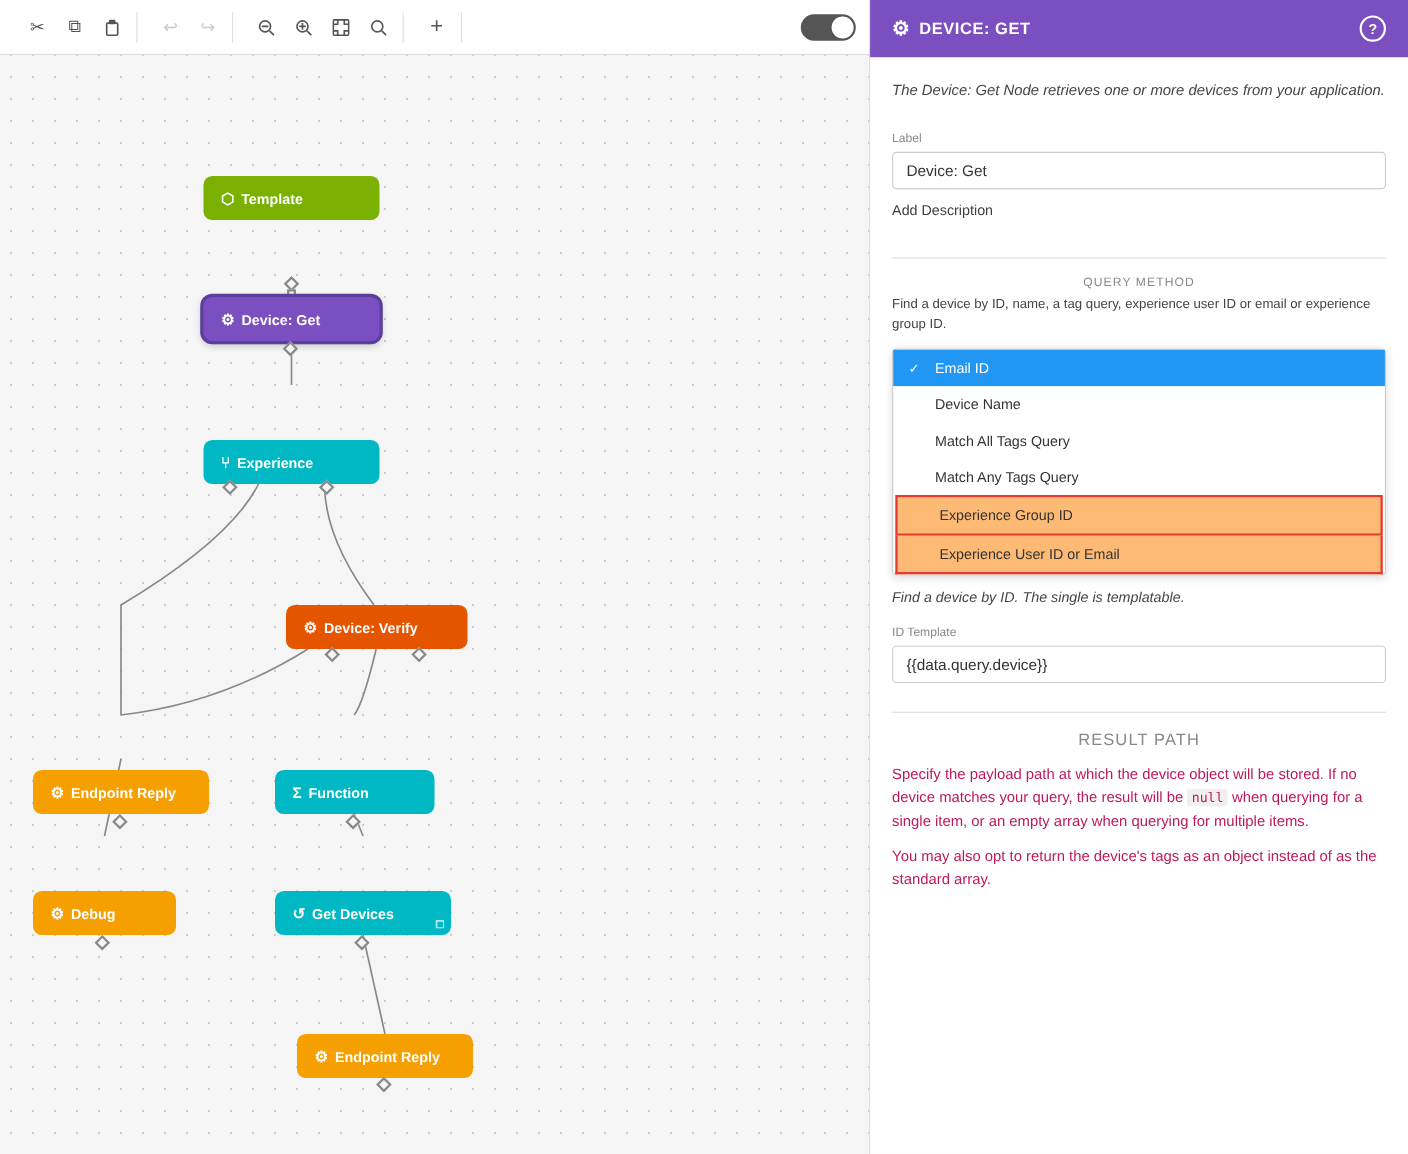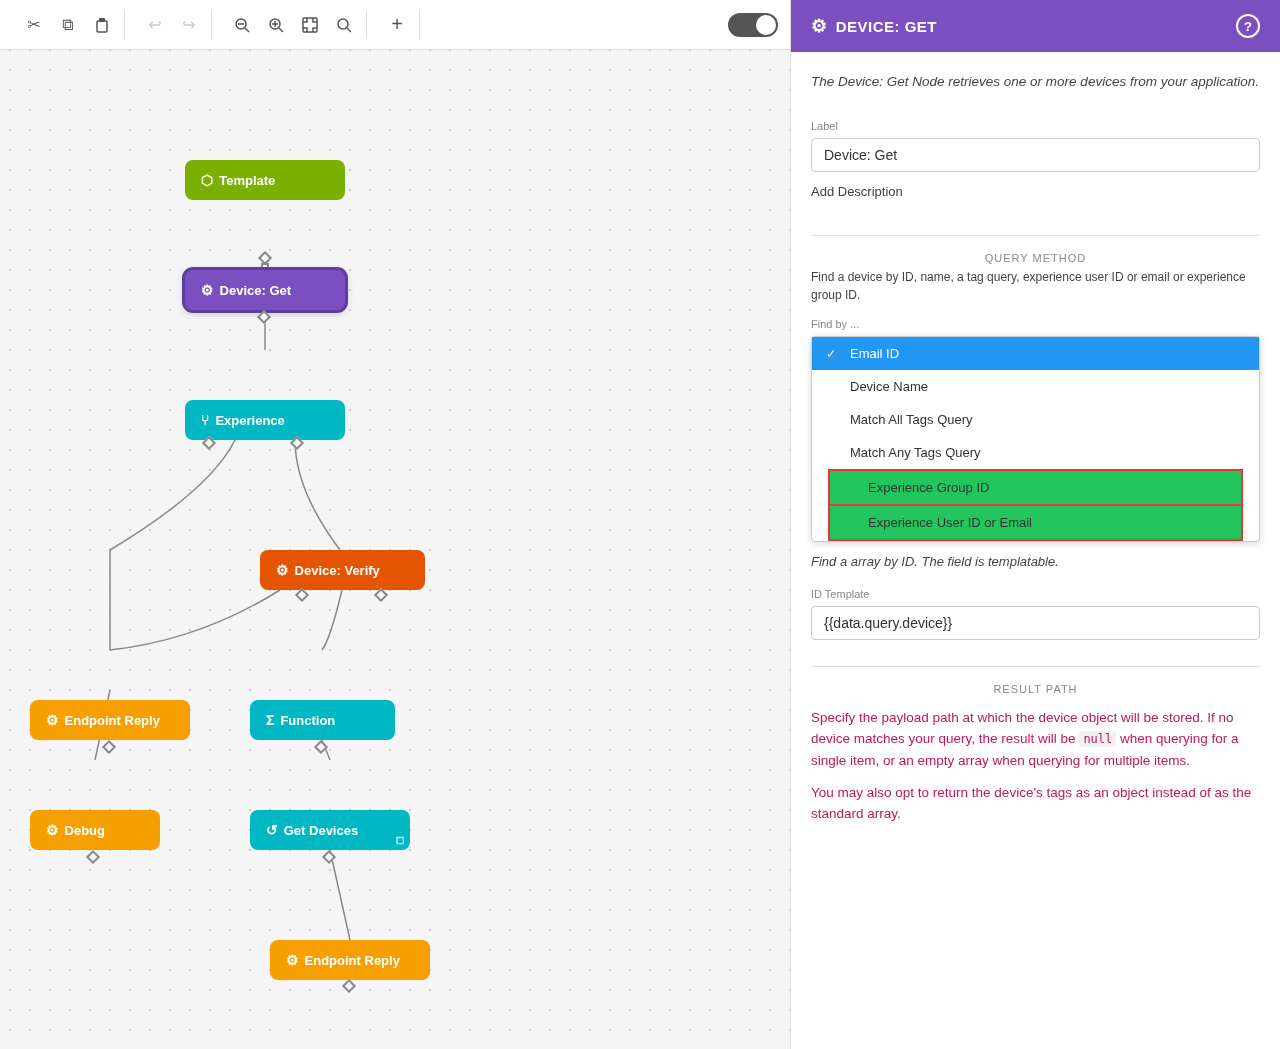--- a/index.html
+++ b/index.html
@@ -318,23 +318,23 @@
       align-items: center;
       gap: 8px;
       color: #333;
     }
     .dropdown-item.selected {
       background: #2196F3;
       color: white;
     }
     .dropdown-item.highlighted {
       border: 2px solid #e53935;
-      background: #22c55e;
+      background: #fdba74;
       color: #333;
-      margin: 0 16px;
+      margin: 0 2px;
     }
     .dropdown-item .check-icon {
       font-size: 12px;
       width: 16px;
     }
 
     .find-by-text {
       font-size: 13px;
       color: #444;
       margin-top: 10px;
@@ -344,21 +344,21 @@
     }
 
     .id-template-label {
       font-size: 11px;
       color: #888;
       margin-bottom: 6px;
     }
 
     .result-path-title {
       text-align: center;
-      font-size: 11px;
+      font-size: 15px;
       color: #888;
       letter-spacing: 1px;
       text-transform: uppercase;
       margin-top: 6px;
       margin-bottom: 12px;
     }
 
     .result-path-text {
       font-size: 13.5px;
       color: #be185d;
@@ -555,21 +555,20 @@
     <a class="add-description-link">Add Description</a>
 
     <hr class="section-divider">
 
     
     <div class="section-title">QUERY METHOD</div>
 
     <p class="query-description">Find a device by ID, name, a tag query, experience user ID or email or experience group ID.</p>
 
     
-    <div class="dropdown-label">Find by ...</div>
     <div class="dropdown-container">
       <div class="dropdown-menu">
         <div class="dropdown-item selected">
           <span class="check-icon">✓</span>
           <span>Email ID</span>
         </div>
         <div class="dropdown-item">
           <span class="check-icon"></span>
           <span>Device Name</span>
         </div>
@@ -586,21 +585,21 @@
           <span>Experience Group ID</span>
         </div>
         <div class="dropdown-item highlighted" style="border-top:none; margin-top:0;">
           <span class="check-icon"></span>
           <span>Experience User ID or Email</span>
         </div>
       </div>
     </div>
 
     
-    <p class="find-by-text">Find a array by ID. The field is templatable.</p>
+    <p class="find-by-text">Find a device by ID. The single is templatable.</p>
 
     
     <div class="id-template-label">ID Template</div>
     <input type="text" class="text-input" value="{{data.query.device}}" style="">
 
     <hr class="section-divider">
 
     
     <div class="result-path-title">RESULT PATH</div>
 

